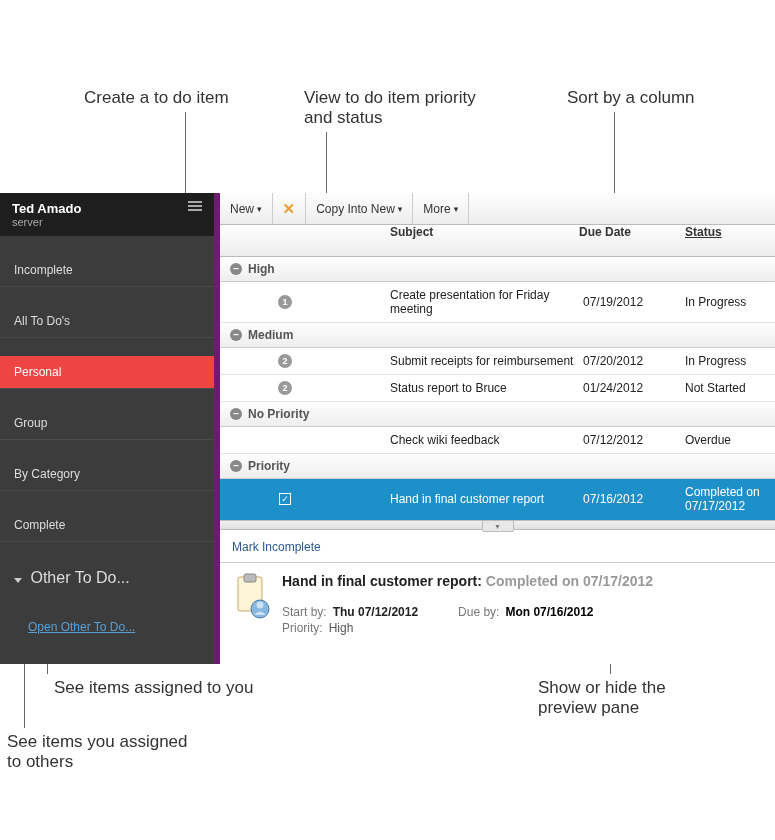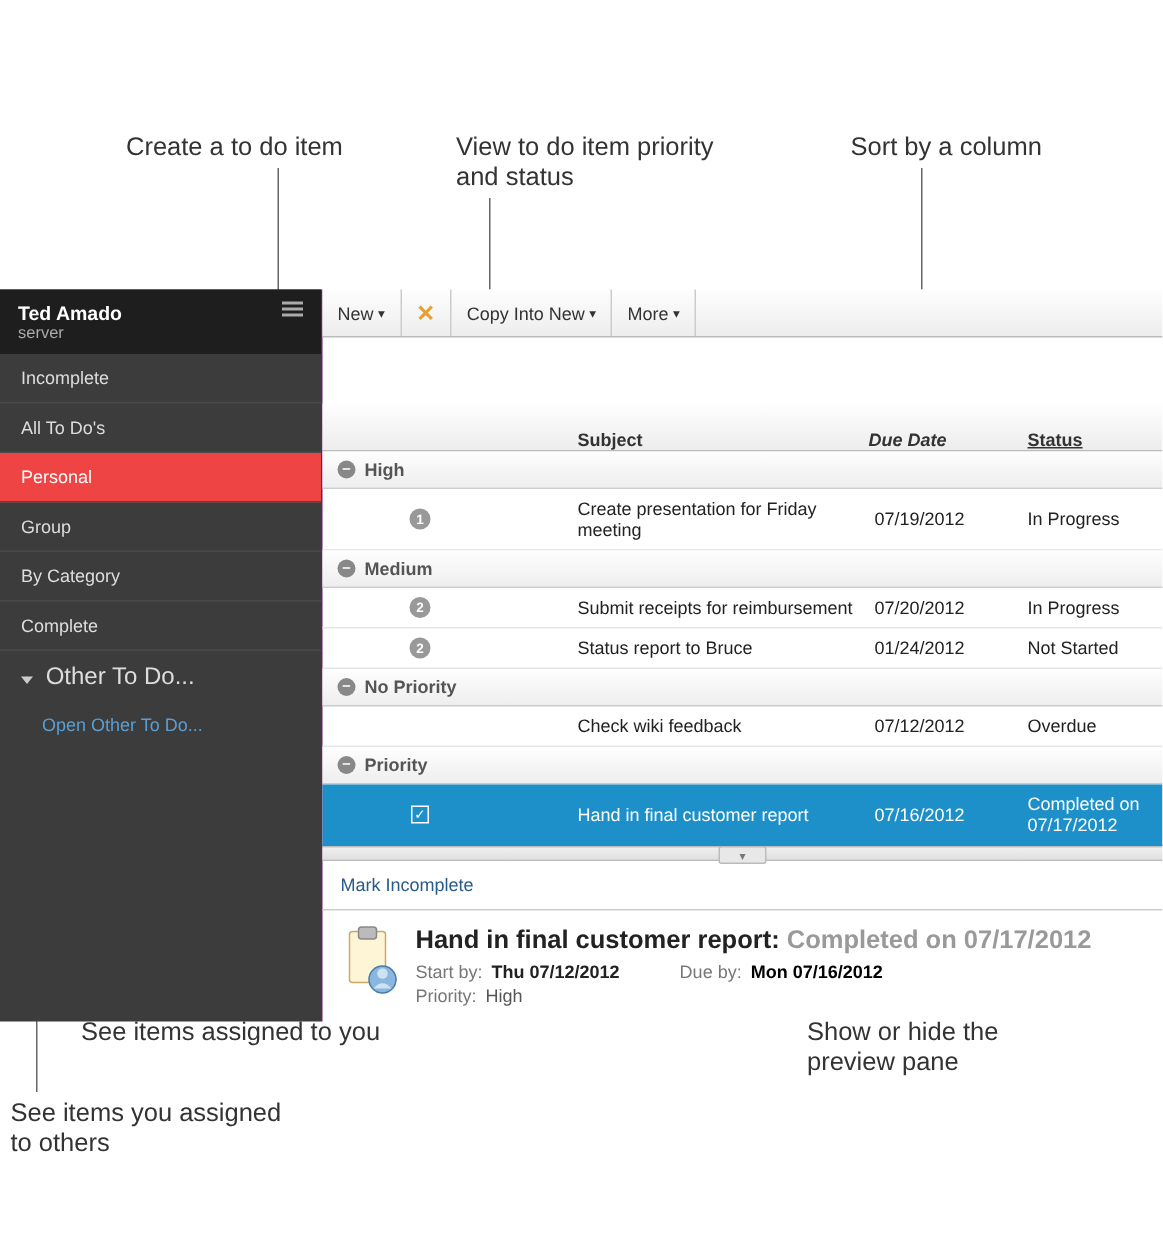--- a/index.html
+++ b/index.html
@@ -4,44 +4,44 @@
 <style>
 * { box-sizing: border-box; margin: 0; padding: 0; font-family: Arial, Helvetica, sans-serif; }
 body { width: 775px; height: 840px; background: #fff; overflow: hidden; position: relative; }
 
 .callout { position: absolute; font-size: 17px; color: #333; }
 .callout-line { position: absolute; background: #666; }
 
 .app { position: absolute; top: 193px; left: 0; display: flex; width: 775px; }
 
 
-.sidebar { width: 214px; background: #3c3c3c; color: #d9d9d9; display: flex; flex-direction: column; }
+.sidebar { width: 214px; background: #3c3c3c; color: #d9d9d9; display: flex; flex-direction: column; gap: 18px; }
 .sidebar-header { background: #1e1e1e; padding: 8px 12px; display: flex; justify-content: space-between; align-items: flex-start; }
 .sidebar-user { font-size: 13px; font-weight: bold; color: #fff; }
 .sidebar-sub { font-size: 11px; color: #aaa; }
 .hamburger { width: 14px; height: 12px; cursor: pointer; }
 .hamburger div { height: 2px; background: #aaa; margin-bottom: 2px; }
 .sidebar-item { padding: 9px 14px; font-size: 12px; border-bottom: 1px solid #4a4a4a; cursor: pointer; color: #ddd; }
 .sidebar-item.selected { background: #ef4444; color: #fff; }
 .sidebar-expand { padding: 9px 14px; font-size: 16px; color: #ddd; cursor: pointer; }
 .sidebar-expand .arrow { display: inline-block; width: 0; height: 0; border-left: 4px solid transparent; border-right: 4px solid transparent; border-top: 5px solid #ccc; margin-right: 4px; }
-.sidebar-link { padding: 6px 6px 12px 28px; font-size: 12px; color: #5a9fd4; cursor: pointer; }
-
-
-.main { flex: 1; background: #fff; display: flex; flex-direction: column; border-left: 1px solid #701a75; }
+.sidebar-link { padding: 6px 6px 12px 28px; font-size: 12px; color: #5a9fd4; cursor: pointer; text-decoration: underline; }
+
+
+.main { flex: 1; background: #fff; display: flex; flex-direction: column; border-left: 6px solid #701a75; }
 .toolbar { height: 32px; border-bottom: 1px solid #bbb; display: flex; align-items: stretch; background: linear-gradient(#fefefe,#ededed); }
 .tb-btn { padding: 0 10px; display: flex; align-items: center; border-right: 1px solid #ccc; font-size: 12px; color: #333; cursor: pointer; }
 .tb-btn .caret { margin-left: 3px; font-size: 9px; }
 .tb-btn.iconbtn { padding: 0 10px; }
 .x-icon { font-size: 15px; font-weight: bold; color: #e8a030; }
 
-.col-header { height: 32px; display: flex; align-items: flex-end; border-bottom: 1px solid #bbb; background: linear-gradient(#fefefe,#ededed); font-size: 12px; font-weight: bold; color: #333; margin-top: 44px; }
+.col-header { height: 32px; display: flex; align-items: flex-start; border-bottom: 1px solid #bbb; background: linear-gradient(#fefefe,#ededed); font-size: 12px; font-weight: bold; color: #333; }
 .ch-pad { width: 130px; }
 .ch-subject { flex: 1; padding-left: 40px; }
-.ch-due { width: 106px; font-style: italic; }
+.ch-due { width: 106px; }
 .ch-status { width: 90px; text-decoration: underline; }
 
 .group-row { background: linear-gradient(#fefefe,#eee); border-bottom: 1px solid #ccc; padding: 5px 10px; font-size: 12px; font-weight: bold; color: #555; display: flex; align-items: center; }
 .group-row .toggle { width: 12px; height: 12px; border-radius: 50%; background: #888; color: #fff; font-size: 10px; display: flex; align-items: center; justify-content: center; margin-right: 6px; cursor: pointer; line-height: 1; }
 
 .data-row { display: flex; align-items: center; border-bottom: 1px solid #e5e5e5; padding: 6px 0; font-size: 12px; color: #222; cursor: pointer; }
 .data-row .cell-icon { width: 130px; display: flex; justify-content: center; color: #777; }
 .data-row .cell-subject { flex: 1; padding-left: 40px; }
 .data-row .cell-due { width: 102px; }
 .data-row .cell-status { width: 90px; }
@@ -52,21 +52,21 @@
 
 .preview-splitter { height: 10px; background: linear-gradient(#f0f0f0,#e0e0e0); border-top: 1px solid #bbb; border-bottom: 1px solid #bbb; position: relative; cursor: row-resize; }
 .preview-splitter .handle { position: absolute; left: 50%; transform: translateX(-50%); top: -1px; width: 32px; height: 12px; background: #e8e8e8; border: 1px solid #bbb; border-radius: 2px; font-size: 8px; display:flex; align-items:center; justify-content:center; color:#777;}
 
 .preview-actions { padding: 7px 12px; border-bottom: 1px solid #ccc; }
 .preview-actions a { font-size: 12px; color: #2a5a8a; cursor: pointer; }
 
 .preview-body { padding: 10px 12px; display: flex; gap: 10px; }
 .clip-icon svg { width: 40px; height: 46px; }
 .preview-content { flex: 1; font-size: 12px; color: #555; }
-.preview-title-line { font-size: 17px; margin-bottom: 4px; }
+.preview-title-line { font-size: 14px; margin-bottom: 16px; }
 .preview-title { font-weight: bold; color: #222; }
 .preview-completed { font-weight: bold; color: #999; }
 .preview-meta { display: flex; gap: 40px; margin-bottom: 2px; }
 .meta-label { color: #777; margin-right: 6px; }
 .meta-val-bold { font-weight: bold; color: #222; }
 .meta-val-orange { font-weight: bold; color: #000000; }
 </style>
 </head>
 <body>
 

